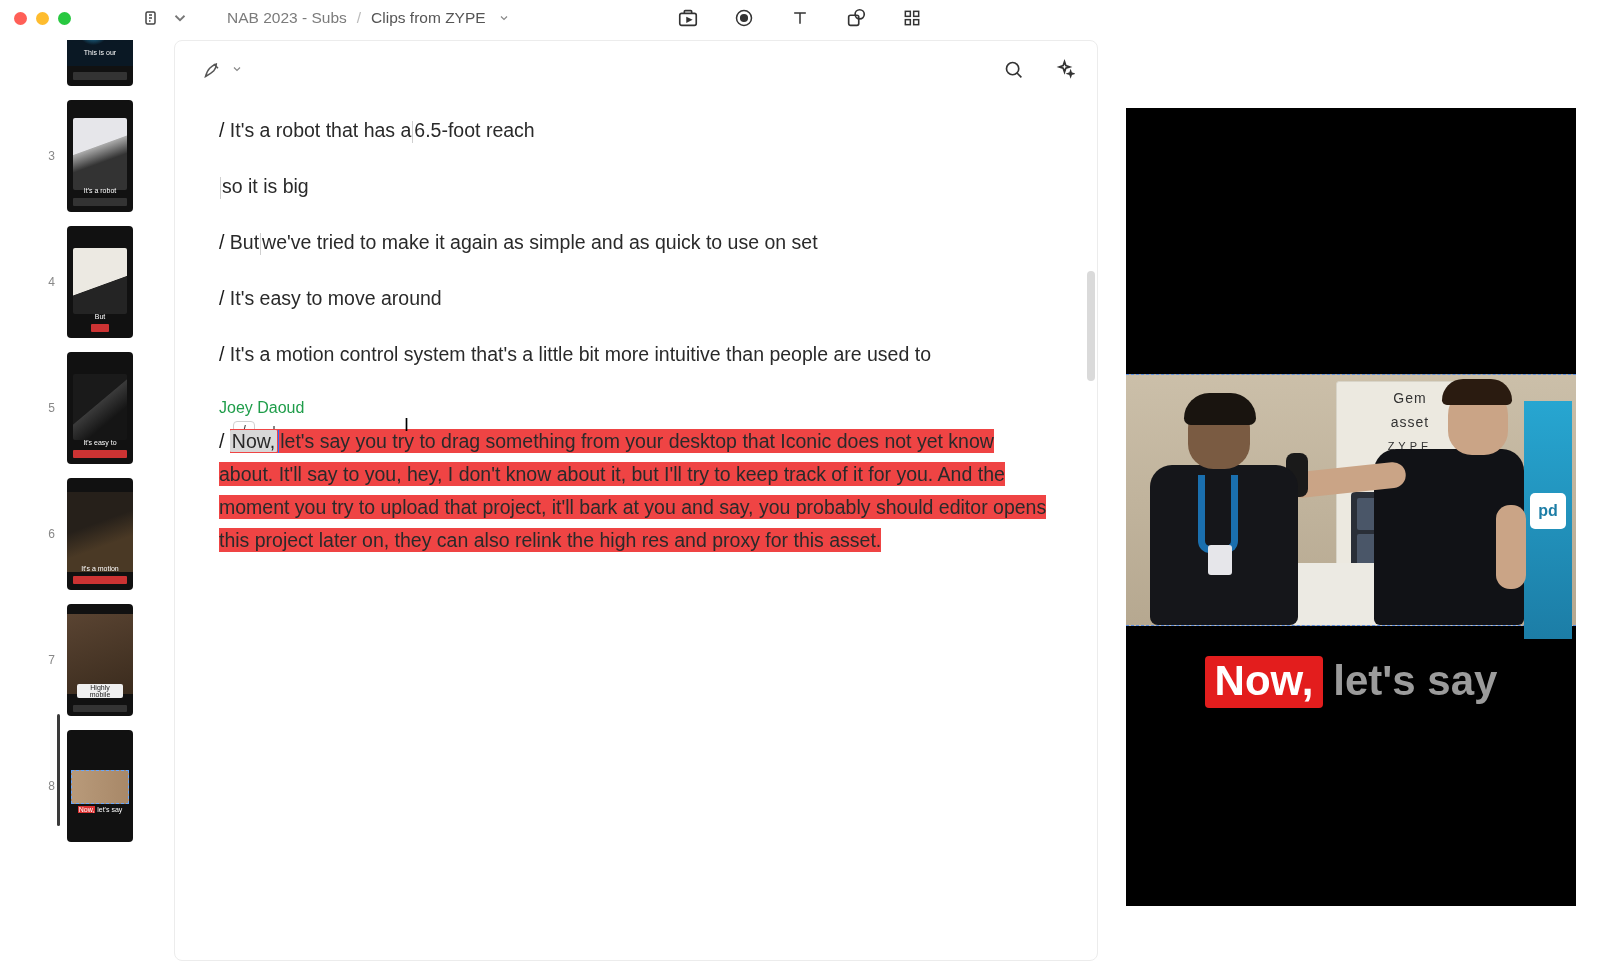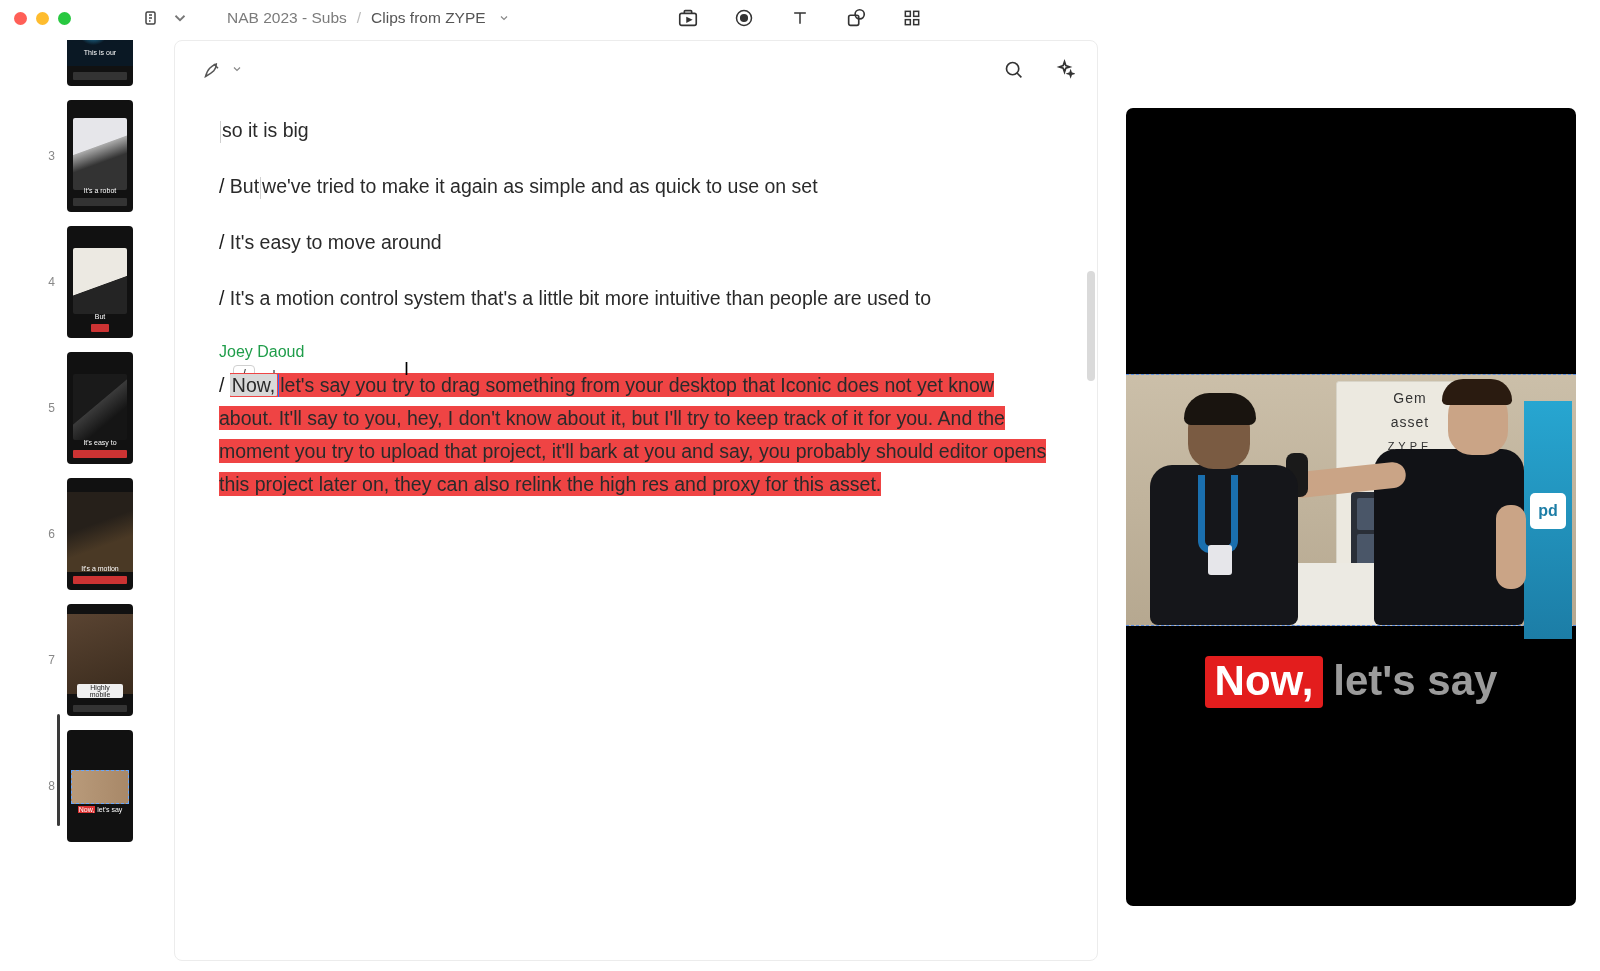--- a/index.html
+++ b/index.html
@@ -55,21 +55,21 @@
   .tick { display:inline-block; width:0; border-left:1px solid #cfcfcf; height:1.1em; vertical-align:middle; margin:0 1px;}
   .speaker { color:#1f9d4a; font-weight:400; font-size:16px; margin-bottom:4px;}
   .highlighted { background:#ef4444; padding:1px 0px; line-height:1.66; box-decoration-break:clone; -webkit-box-decoration-break:clone;}
   .word-now { background:#d8d8d8; padding:0 2px; border-radius:1px;}
   .line-tools { position:absolute; left:14px; display:flex; gap:8px; align-items:center; }
   .line-tools .sq { width:22px; height:22px; border:1px solid #d0d0d0; border-radius:4px; display:flex; align-items:center; justify-content:center; font-size:14px; color:#444; background:#fff;}
   .caret { display:inline-block; width:0; border-left:1.6px solid #2b6cff; height:1.15em; vertical-align:text-top; margin:0 1px;}
   .ibeam { position:absolute; color:#000; font-size:18px; }
 
   
-  .video-panel { position:absolute; top:108px; right:24px; width:450px; height:798px; background:#000; border-radius:7px; overflow:hidden;}
+  .video-panel { position:absolute; top:108px; right:24px; width:450px; height:798px; background:#000; border-radius:0; overflow:hidden;}
   .video-mid { position:absolute; top:266px; left:0; right:0; height:252px; background:linear-gradient(180deg,#cbbfa9,#b6a890); border-top:1px dashed #5a8de0; border-bottom:1px dashed #5a8de0;}
   .scene { position:absolute; inset:0; }
   .scr { position:absolute; top:6px; left:210px; width:148px; height:238px; background:#ece9e0; border:1px solid #d8d4c8; border-radius:3px;}
   .scr .brand { position:absolute; left:0; right:0; text-align:center; font-size:14px; color:#333; letter-spacing:1px;}
   .scr .b1{ top:8px; } .scr .b2{ top:32px;} .scr .b3{ top:58px; font-size:11px; letter-spacing:4px;} .scr .b4{ top:82px; font-size:11px; letter-spacing:2px;}
   .scr .mon { position:absolute; top:110px; left:14px; right:14px; height:80px; background:#2a2f38; border-radius:4px; display:grid; grid-template-columns:repeat(4,1fr); gap:4px; padding:6px;}
   .scr .mon div{ background:#4a5668; border-radius:2px;}
   .pR { position:absolute; top:6px; right:4px; width:48px; height:238px; background:linear-gradient(180deg,#27a6d1,#1c7da6);margin-top:20px; }
   .pR .logo{ position:absolute; top:92px; left:6px; width:36px; height:36px; background:#fff; border-radius:5px; color:#1c7da6; font-weight:700; display:flex;align-items:center;justify-content:center; font-size:16px;}
   .p1 { position:absolute; left:6px; top:14px; width:176px; height:236px;}
@@ -239,20 +239,21 @@
           <svg width="21" height="21" viewBox="0 0 24 24" fill="none" stroke="#333" stroke-width="1.9">
             <path d="M12 3l1.5 4.5L18 9l-4.5 1.5L12 15l-1.5-4.5L6 9l4.5-1.5z"></path>
             <path d="M19 14l.7 2 .3.1 2 .7-2 .7-.3.1-.7 2-.7-2-.3-.1-2-.7 2-.7.3-.1z"></path>
           </svg>
         </span>
     </div>
   </div>
   <div class="scroll-ind"></div>
 
   <div class="editor-body">
+    <div class="para"><span class="slash">/</span> It's a robot that has a<span class="tick"></span>6.5-foot reach</div>
     <div class="para"><span class="tick"></span>so it is big</div>
     <div class="para"><span class="slash">/</span> But<span class="tick"></span>we've tried to make it again as simple and as quick to use on set</div>
     <div class="para"><span class="slash">/</span> It's easy to move around</div>
     <div class="para"><span class="slash">/</span> It's a motion control system that's a little bit more intuitive than people are used to</div>
 
     <div style="position:relative;">
       <div class="line-tools" style="top:26px;">
         <div class="sq">/</div>
         <div class="sq" style="border:none;font-size:18px;">+</div>
       </div>

